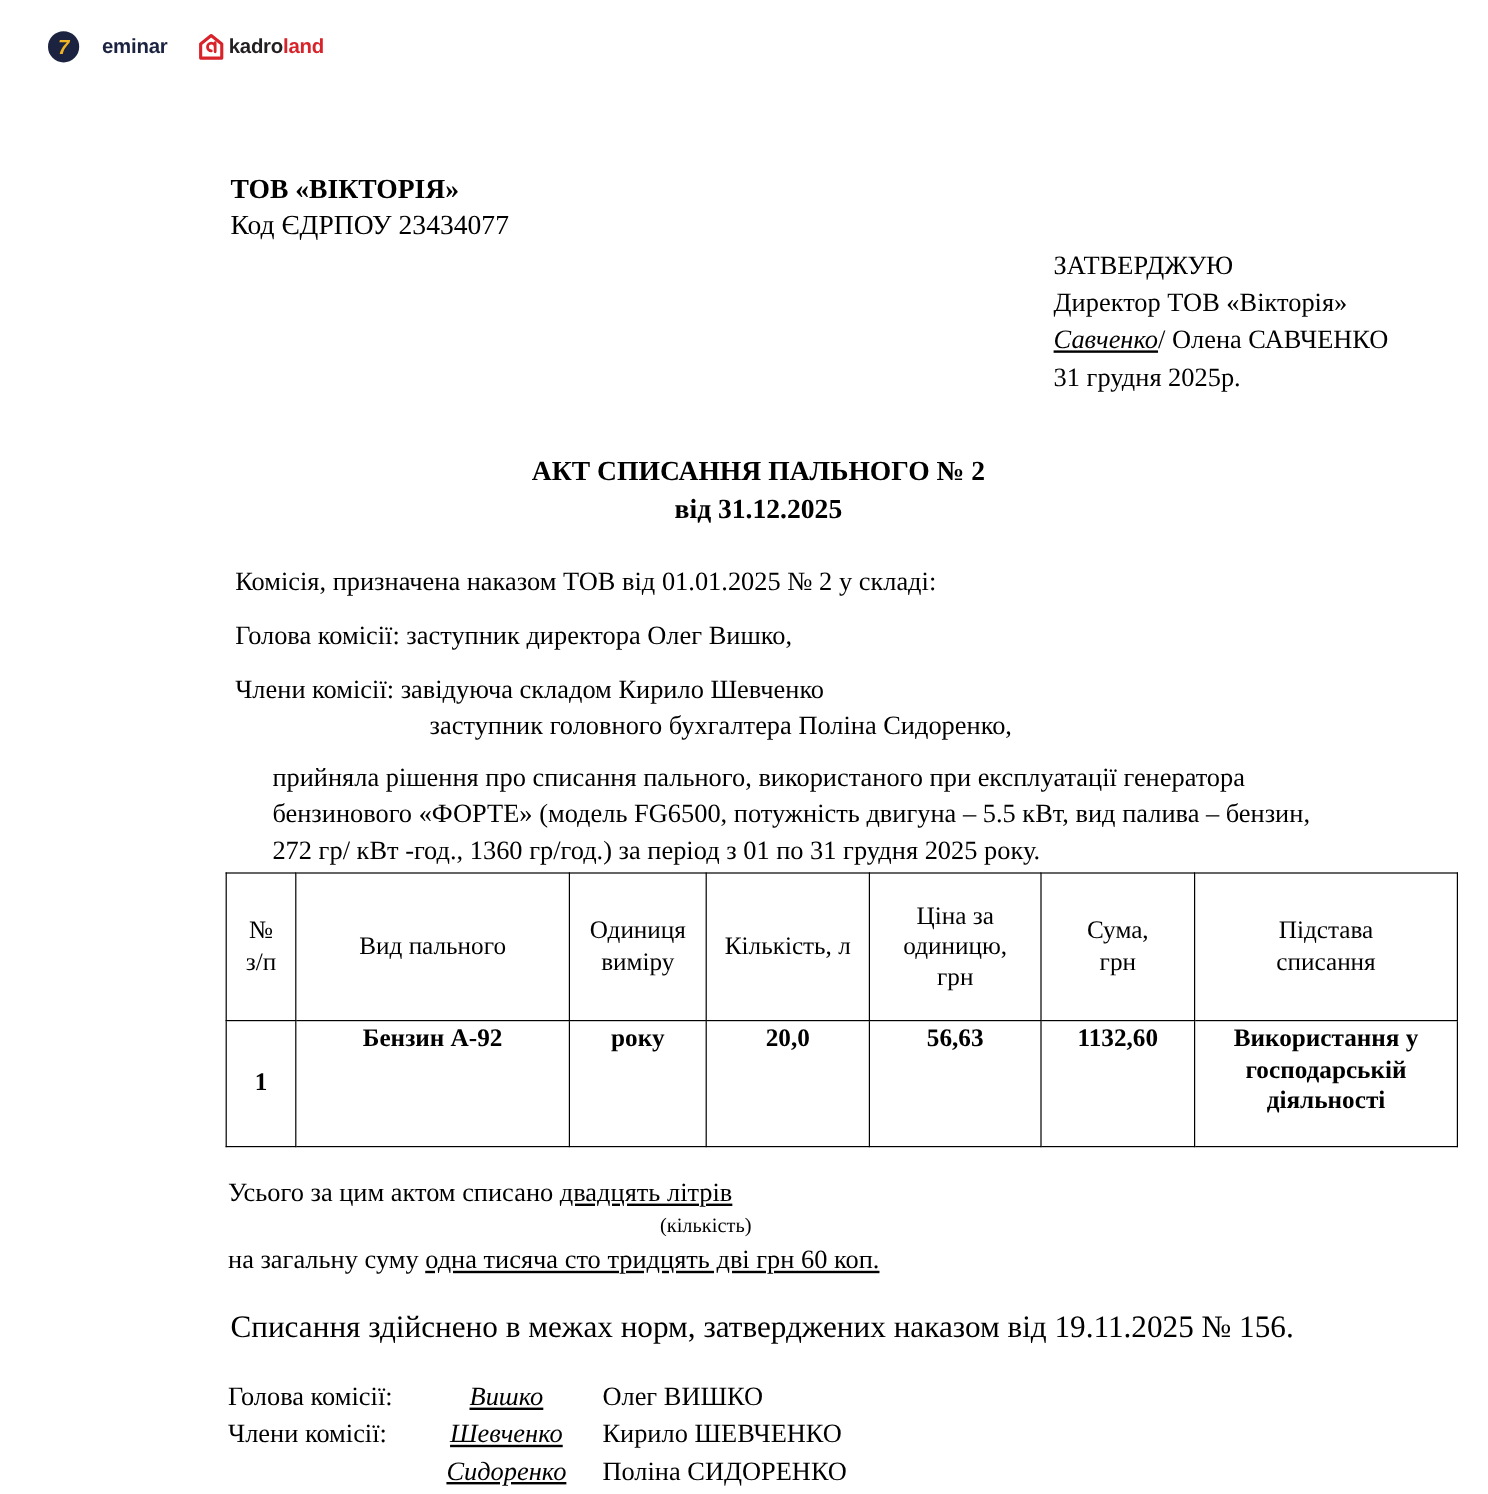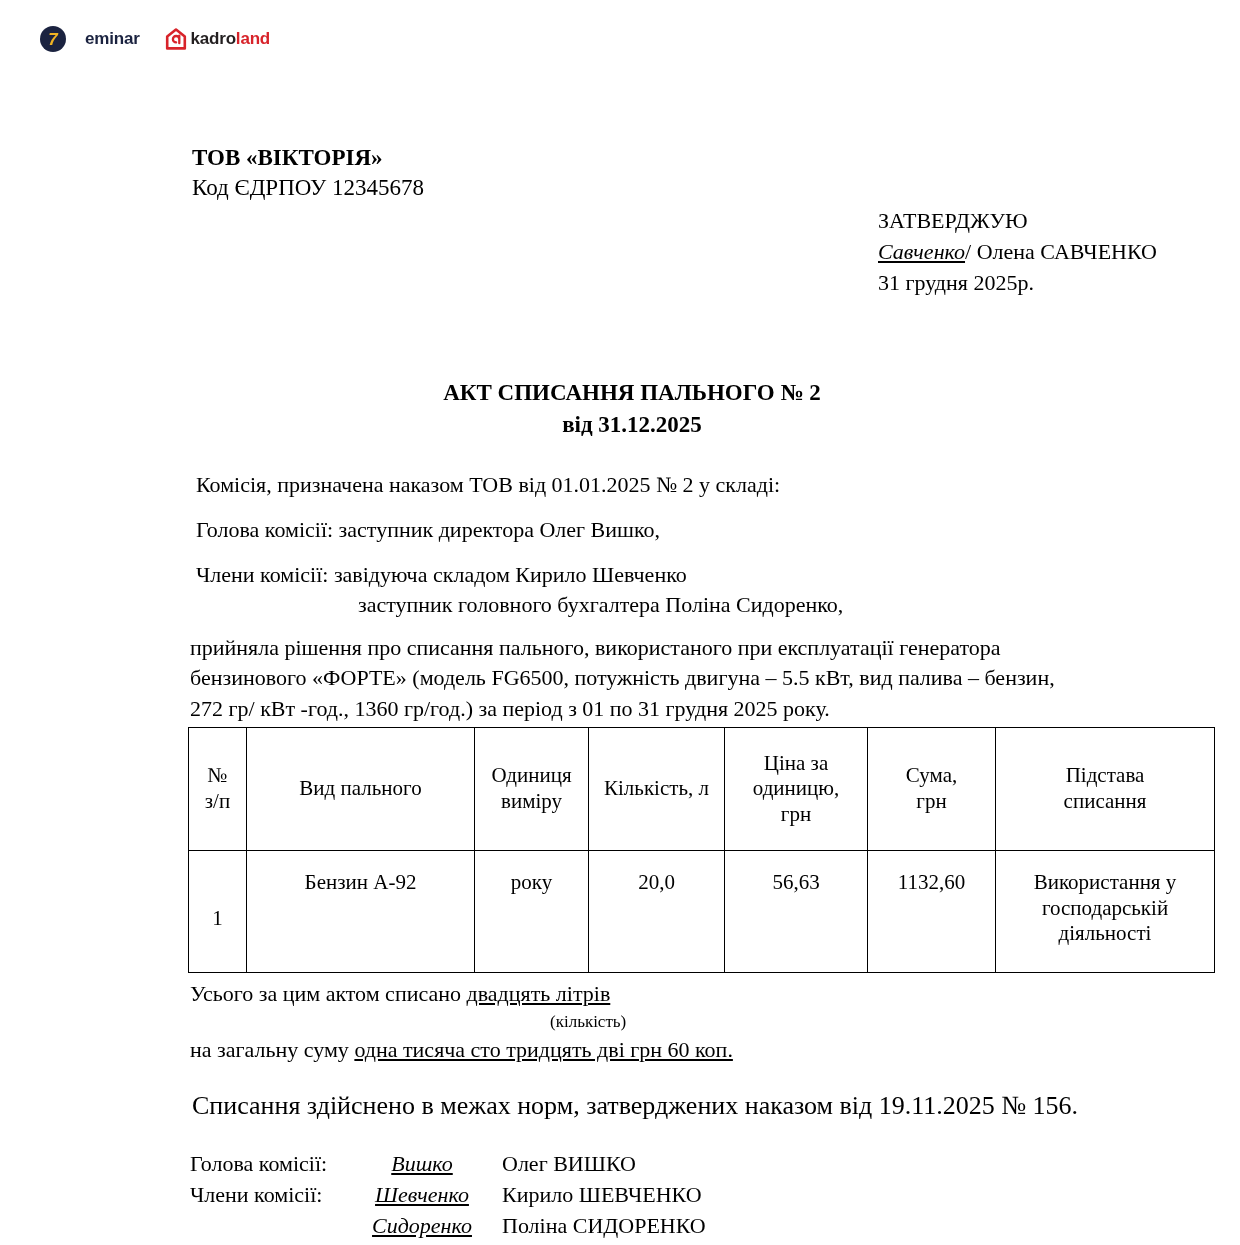--- a/index.html
+++ b/index.html
@@ -115,42 +115,42 @@
   .para {
     position: absolute;
     font-size: 22px;
     line-height: 1.38;
   }
   .p-commission    { top: 470px;  left: 184px; }
   .p-head          { top: 515px;  left: 184px; }
   .p-members       { top: 560px;  left: 184px; }
   .p-members .indent { display: block; padding-left: 162px; }
   .p-decision      { top: 633px;  left: 178px; width: 1020px; }
-  .p-decision div  { white-space: nowrap; }
+  .p-decision div  { white-space: nowrap; margin-left: 37px; }
 
   
   .fuel-table {
     position: absolute;
     top: 727px;
     left: 176px;
     width: 1026px;
     border-collapse: collapse;
     font-size: 21px;
     table-layout: fixed;
   }
   .fuel-table th,
   .fuel-table td {
     border: 1.5px solid #000;
     text-align: center;
     vertical-align: middle;
     line-height: 1.22;
     padding: 4px 3px;
   }
   .fuel-table thead th { height: 114px; font-weight: 400; }
-  .fuel-table tbody td { height: 98px; vertical-align: top; padding-top: 19px; }
+  .fuel-table tbody td { height: 98px; vertical-align: top; padding-top: 2px; font-weight: bold; }
   .fuel-table tbody td.num { vertical-align: middle; }
   .col-no    { width: 58px; }
   .col-kind  { width: 228px; }
   .col-unit  { width: 114px; }
   .col-qty   { width: 136px; }
   .col-price { width: 143px; }
   .col-sum   { width: 128px; }
   .col-basis { width: 219px; }
 
   
@@ -221,25 +221,26 @@
       <span class="k1">kadro</span><span class="k2">land</span>
     </span>
   </div>
 
 </div>
 
 <div class="doc">
 
   <div class="org-block">
     <div class="org-name">ТОВ «ВІКТОРІЯ»</div>
-    <div class="org-code">Код ЄДРПОУ 12345678</div>
+    <div class="org-code">Код ЄДРПОУ 23434077</div>
   </div>
 
   <div class="approve-block">
     <div>ЗАТВЕРДЖУЮ</div>
+    <div>Директор ТОВ «Вікторія»</div>
     <div><span class="sig-script">Савченко</span><span>/ Олена САВЧЕНКО</span></div>
     <div>31 грудня 2025р.</div>
   </div>
 
   <div class="title-block">
     <div>АКТ СПИСАННЯ ПАЛЬНОГО № 2</div>
     <div>від 31.12.2025</div>
   </div>
 
   <div class="para p-commission">Комісія, призначена наказом ТОВ від 01.01.2025 № 2 у складі:</div>

